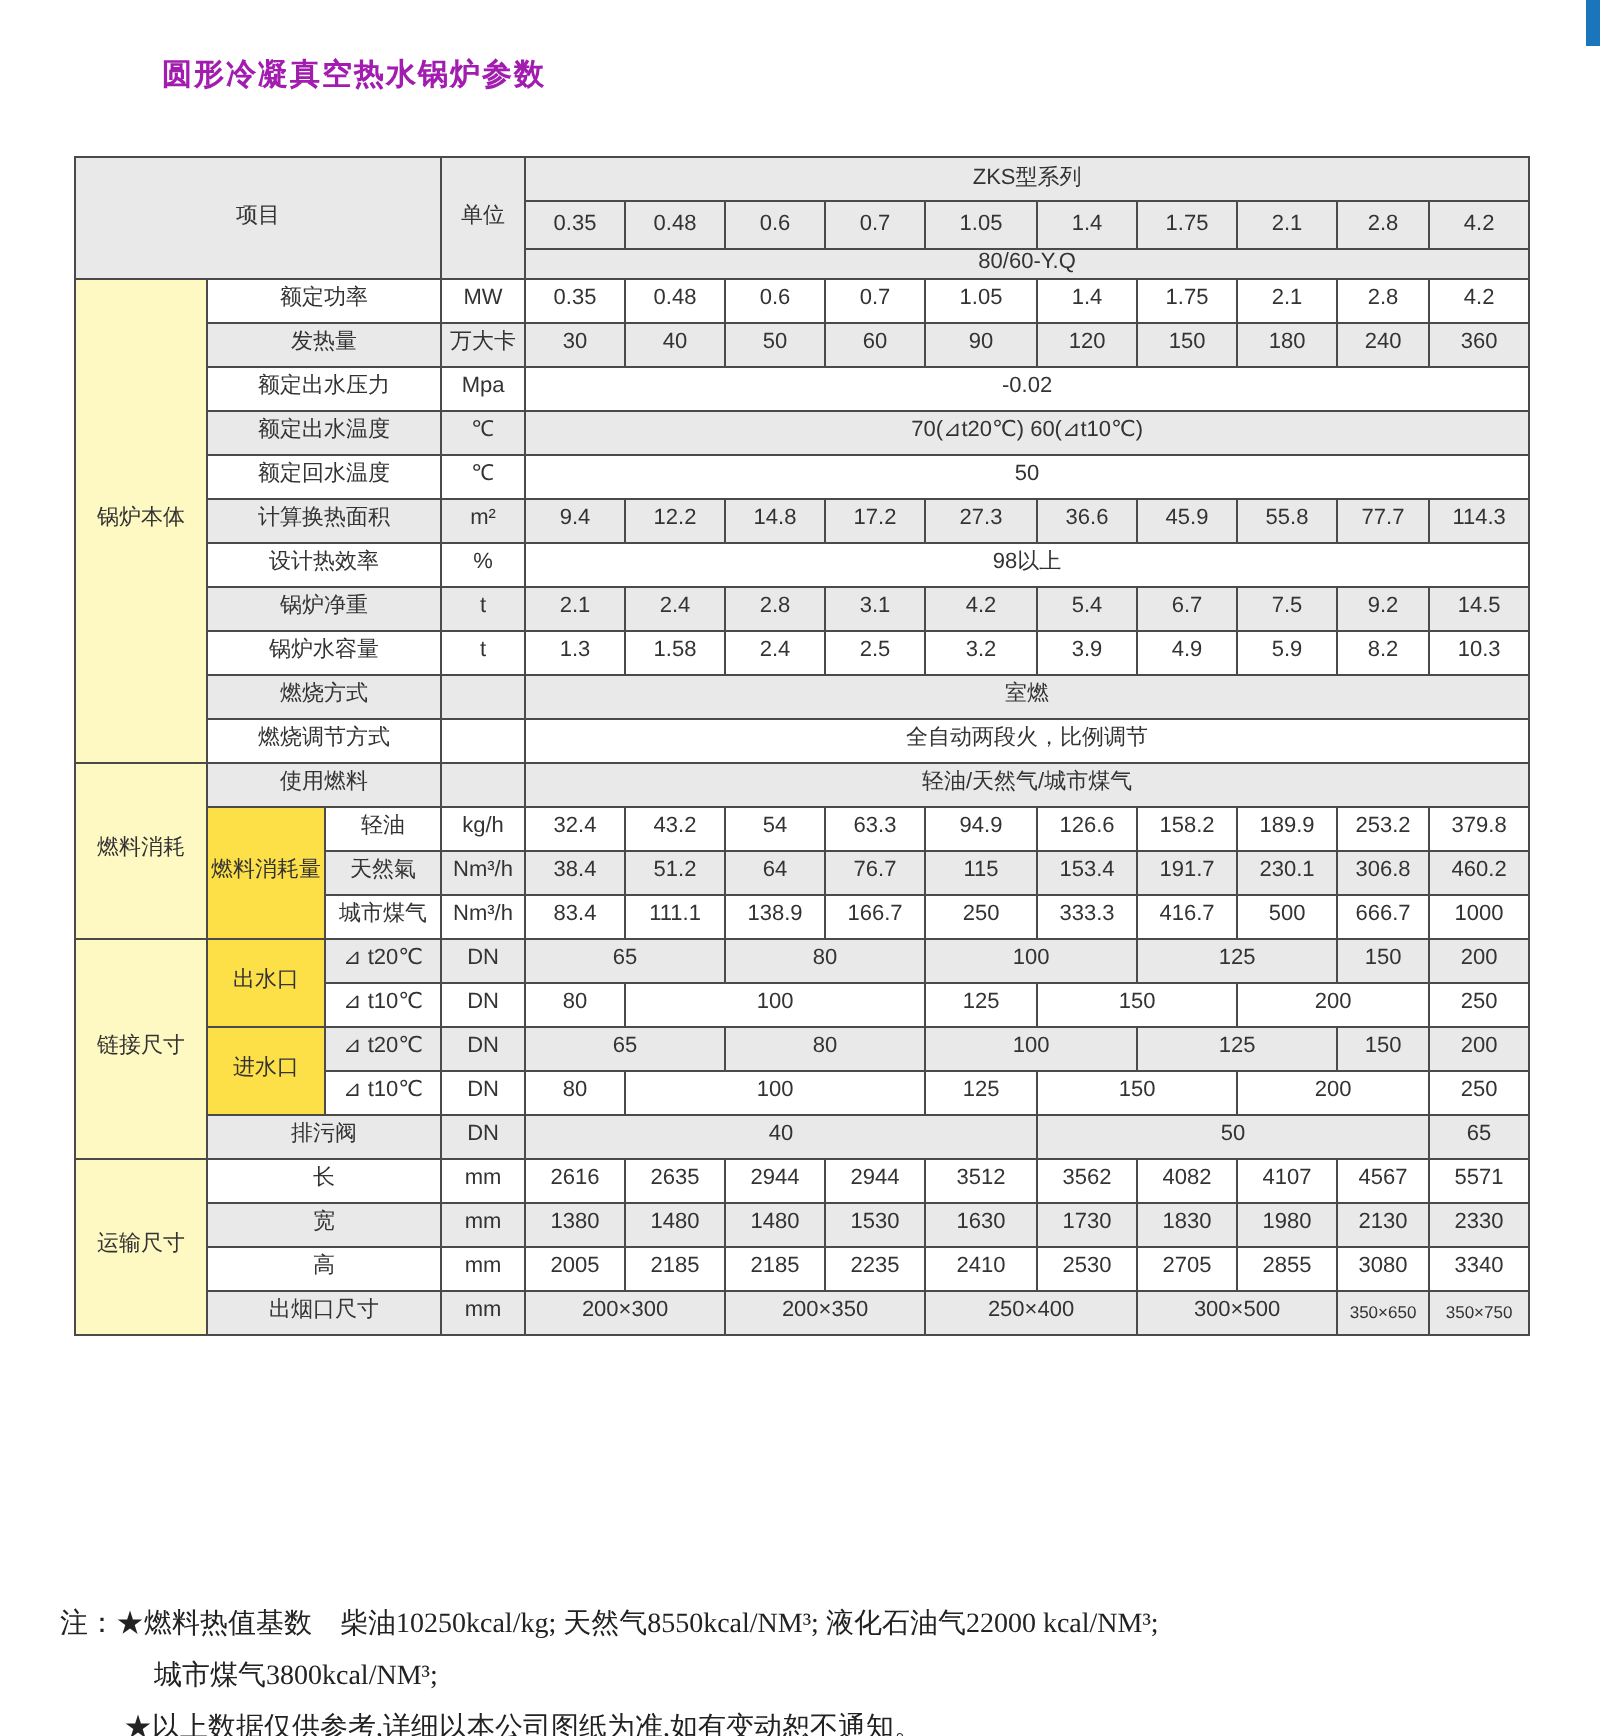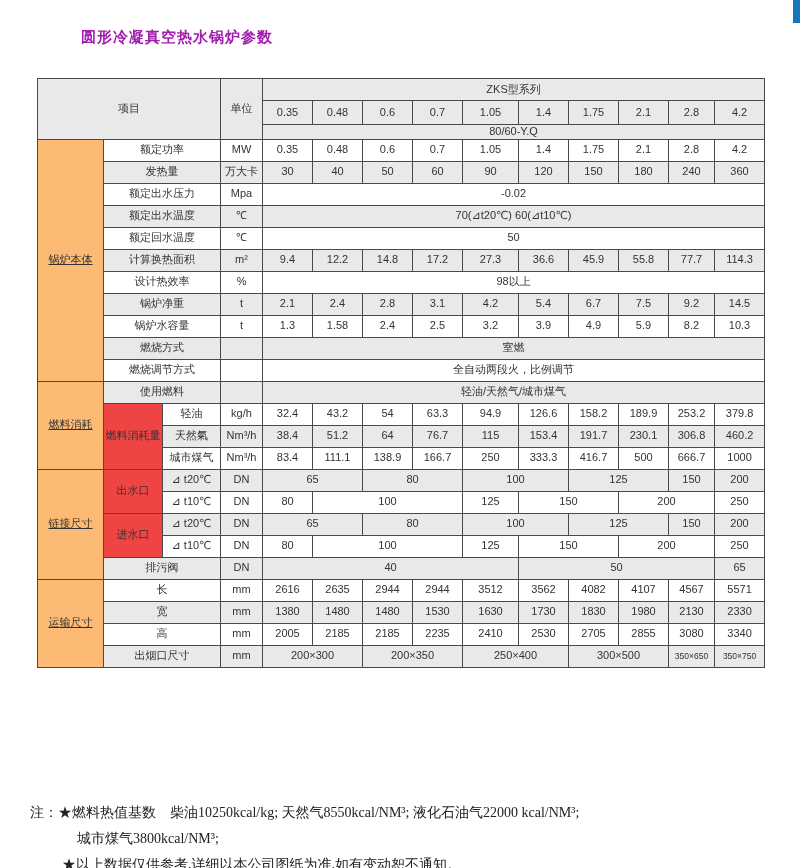--- a/index.html
+++ b/index.html
@@ -11,22 +11,22 @@
   .accent-bar { position:absolute; top:0; right:0; width:7px; height:23px; }
   .title { position:absolute; top:28px; left:37px; font-size:15px; font-weight:bold; color:#a21caf; letter-spacing:1px;margin-left:44px; }
   table.spec { position:absolute; top:78px; left:37px; border-collapse:collapse; table-layout:fixed; width:727px; }
   table.spec td {
     border:1px solid #4a4a4a; text-align:center; vertical-align:middle;
     font-size:11px; color:#333; height:22px; padding:0 1px; overflow:hidden;
     background:#fff; line-height:1.25;
   }
   table.spec td.hd { background:#e9e9e9; }
   table.spec td.shaded { background:#e9e9e9; }
-  table.spec td.group { background:#fdba74; font-size:11px;text-decoration:underline; }
-  table.spec td.span-label { background:#ef4444; }
+  table.spec td.group { background:#fef9c3; font-size:11px; }
+  table.spec td.span-label { background:#fde047; }
   table.spec td.sm { font-size:8.5px;margin-left:32px; }
   table.spec tr.hr1 td { height:22px; }
   table.spec tr.hr2 td { height:24px; }
   table.spec tr.hr3 td { height:14px; }
   .notes {
     position:absolute; top:800px; left:30px; width:740px;
     font-family:"Liberation Serif", serif; font-size:14px; color:#222; line-height:26px;
   }
   .notes .l2 { margin-left:47px; }
   .notes .l3 { margin-left:32px; }

